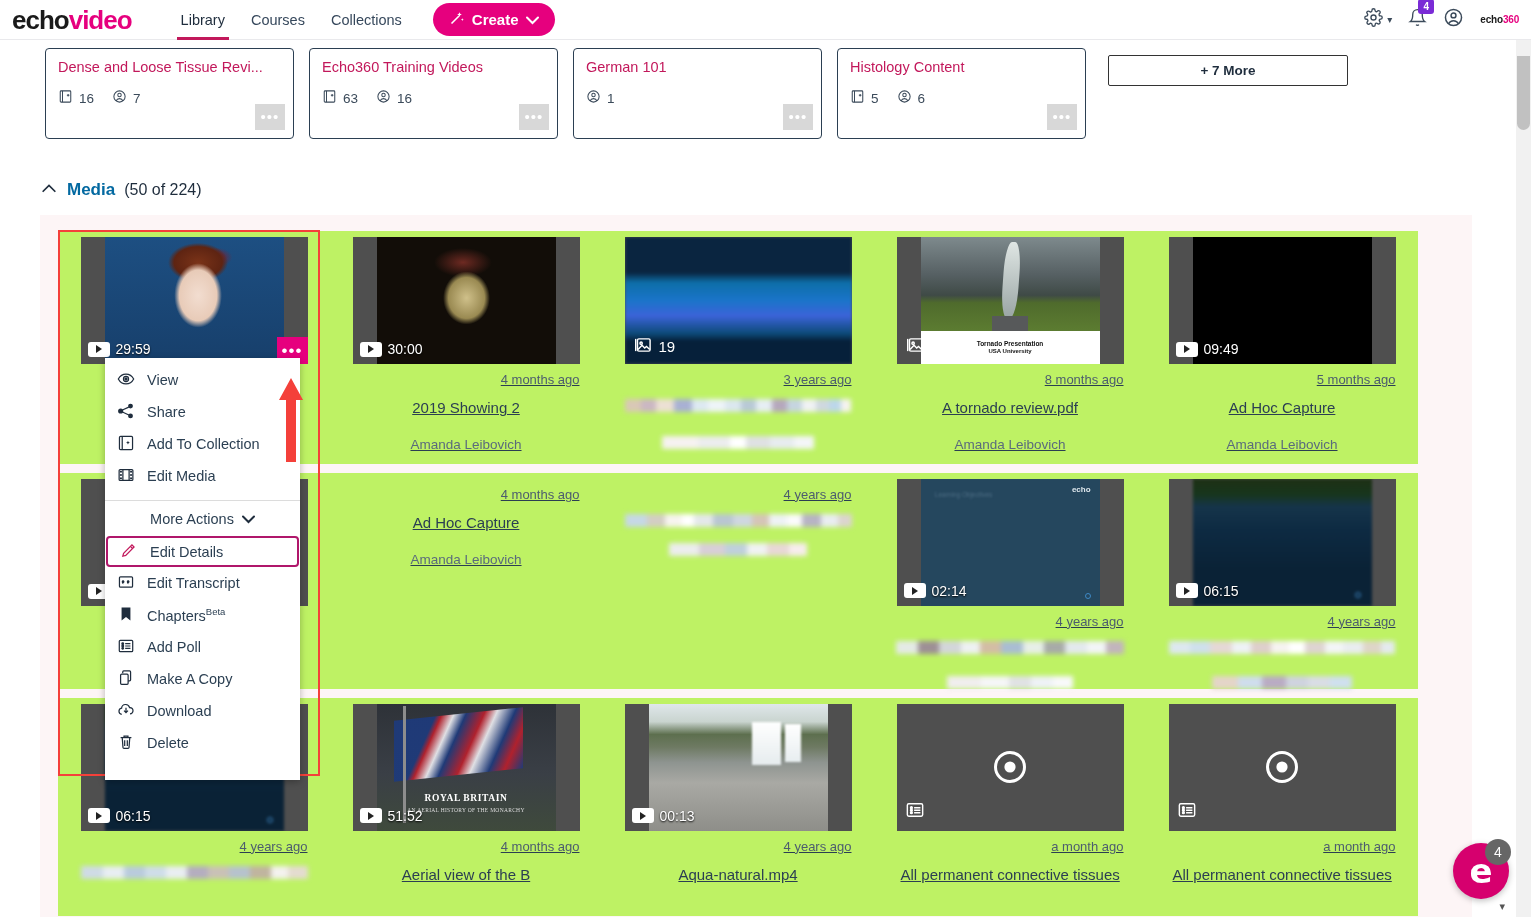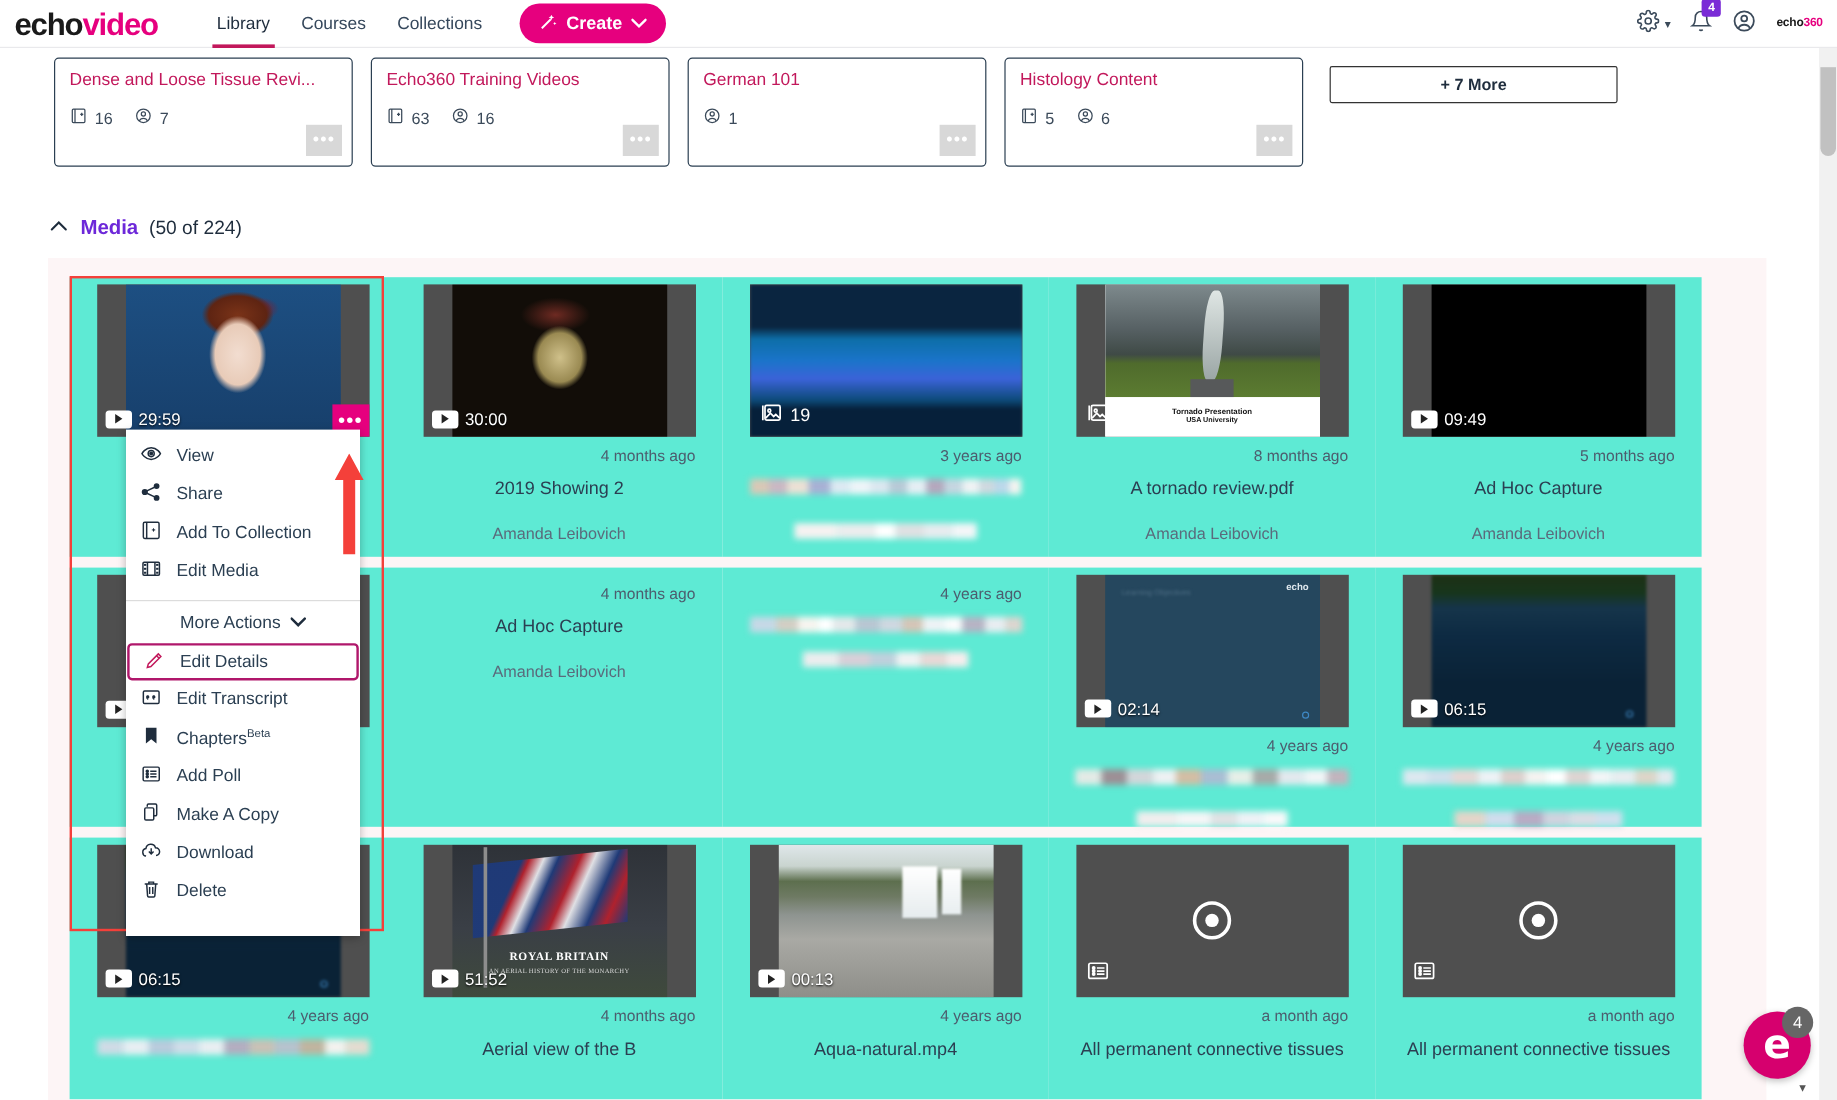--- a/index.html
+++ b/index.html
@@ -67,31 +67,31 @@
     width:240px; height:31px; border:1px solid #333; border-radius:2px; background:#fff;
     margin-left:22px; margin-top:7px; font-size:13.5px; color:#1f2d3d; cursor:pointer;
     font-family:"Liberation Sans", sans-serif; font-weight:600;
   }
 
   
   .mediahead{
     position:absolute; top:177px; left:40px; display:flex; align-items:baseline; gap:9px;
   }
   .chev{ width:18px; height:18px; position:relative; top:3px; cursor:pointer;}
-  .mediahead .t{ font-size:17px; font-weight:bold; color:#6d28d9;}
+  .mediahead .t{ font-size:17px; font-weight:bold; color:#0369a1;}
   .mediahead .c{ font-size:16px; color:#1f2d3d;}
 
   
   .gridwrap{
     position:absolute; top:215px; left:40px; width:1432px; height:702px;
     background:#fdf5f6; overflow:hidden;
   }
   .grid{ display:flex; flex-wrap:wrap; padding:16px 0 0 18px; }
   .card{
-    width:272px; margin:0 0 9px 0; background:#5eead4; padding:6px 0 0 0; position:relative;
+    width:272px; margin:0 0 9px 0; background:#bef264; padding:6px 0 0 0; position:relative;text-decoration:underline;
   }
   .card + .card{ margin-left:0; }
   .thumb{
     width:227px; height:127px; margin:0 auto; background:#4f4f4f; position:relative;
     overflow:hidden; cursor:pointer;
   }
   .thumbinner{ position:absolute; inset:0 24px; background:#000; overflow:hidden;}
   .thumbfull{ position:absolute; inset:0; overflow:hidden;}
   .dur{
     position:absolute; left:7px; bottom:7px; display:flex; align-items:center; gap:6px;

